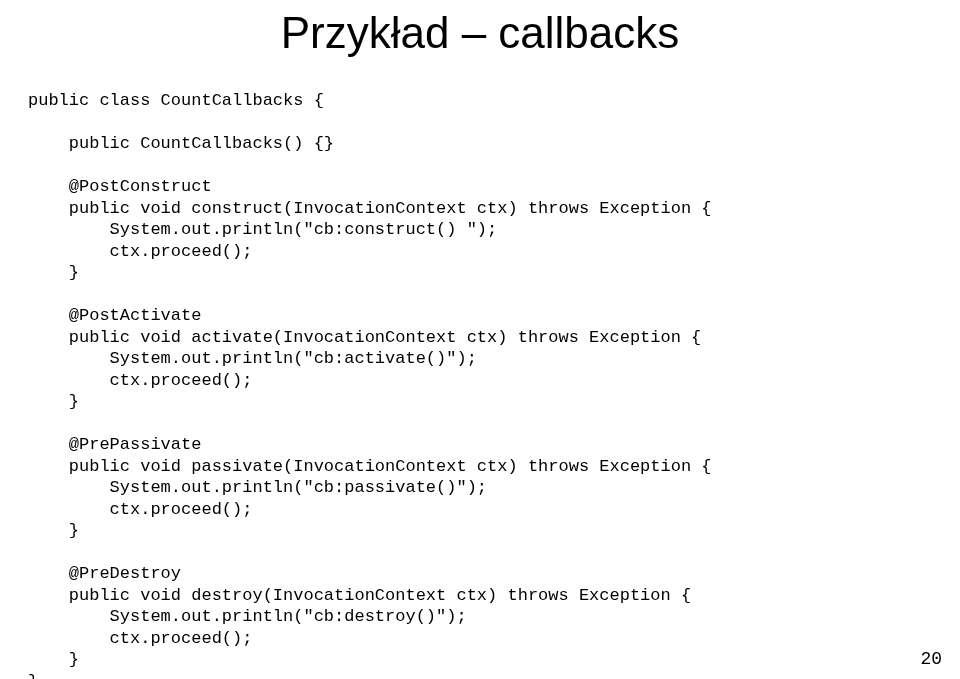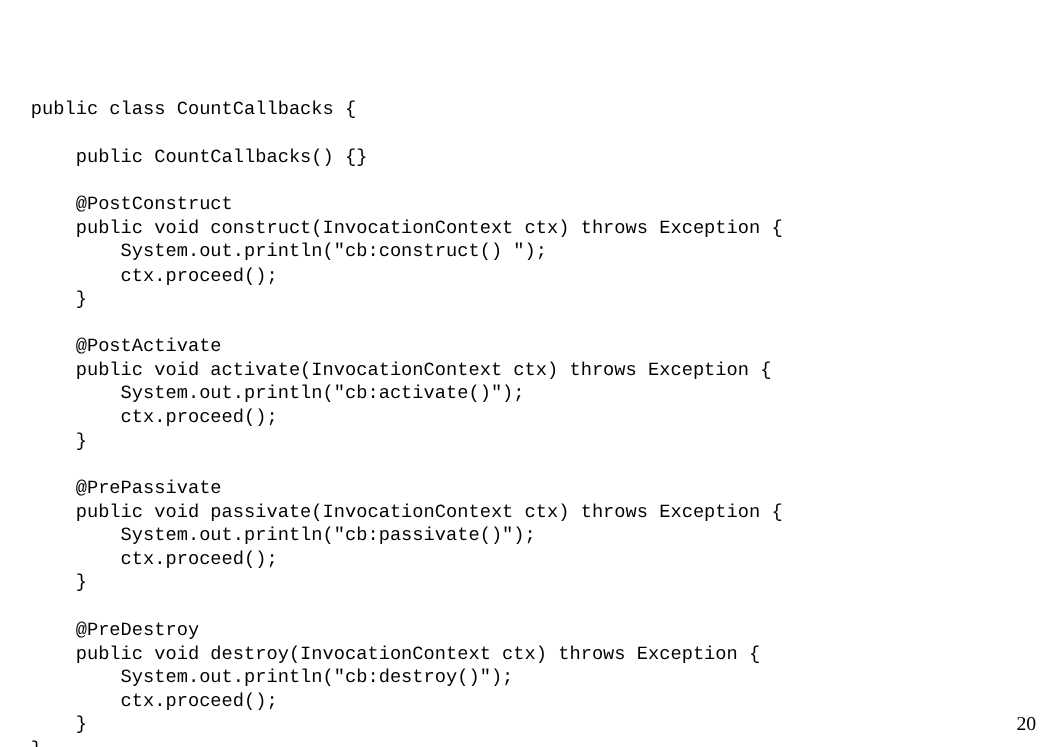--- a/index.html
+++ b/index.html
@@ -36,29 +36,30 @@
     font-family: "Courier New", Courier, monospace;
     font-size: 17px;
     line-height: 21.5px;
     white-space: pre;
     color: #000000;
   }
   .pagenum {
     position: absolute;
     right: 18px;
     bottom: 10px;
-    font-family: Liberation Serif, serif;
+    font-family: Liberation Mono, monospace;
     font-size: 18px;
     color: #000000;
   }
 </style>
 </head>
 <body>
 
 <div class="page">
+  <div class="title">Przykład – callbacks</div>
   <div class="code">public class CountCallbacks {
 
     public CountCallbacks() {}
 
     @PostConstruct
     public void construct(InvocationContext ctx) throws Exception {
         System.out.println("cb:construct() ");
         ctx.proceed();
     }
 

